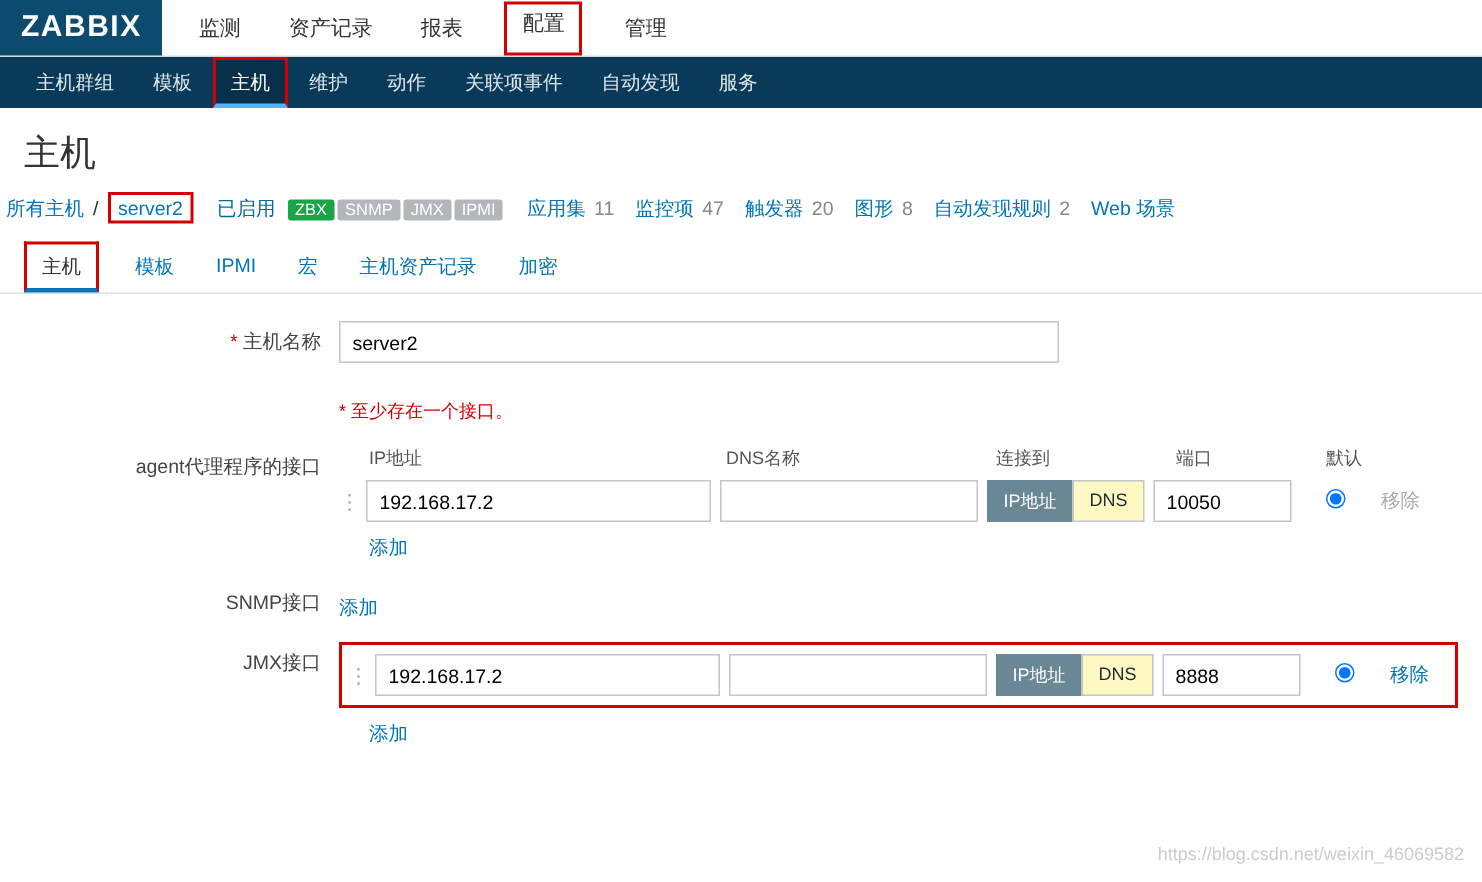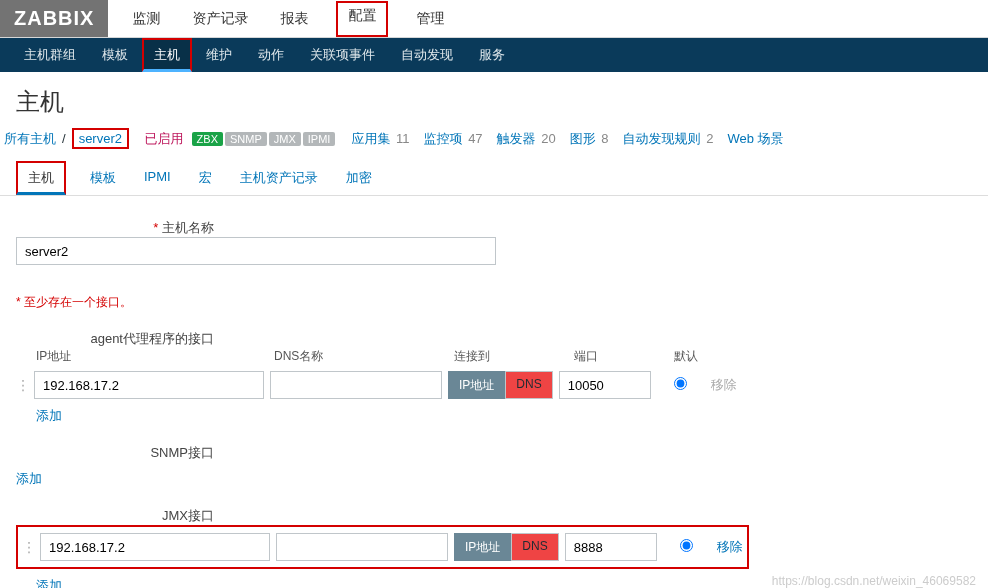--- a/index.html
+++ b/index.html
@@ -1,66 +1,66 @@
 <!DOCTYPE html>
 <html><head>
 <meta charset="utf-8">
 <style>
 * { box-sizing: border-box; margin: 0; padding: 0; }
 body { font-family: Arial, "Microsoft YaHei", sans-serif; font-size: 13px; color: #1f2c33; background: #fff; width: 988px; }
 .top-row { display: flex; align-items: center; height: 38px; border-bottom: 1px solid #d5d7d8; }
-.logo { background: #737373; color: #fff; font-weight: bold; font-size: 20px; padding: 7px 14px; letter-spacing: 1px; }
+.logo { background: #0c4a6e; color: #fff; font-weight: bold; font-size: 20px; padding: 7px 14px; letter-spacing: 1px; }
 .top-nav { display: flex; gap: 24px; margin-left: 20px; }
 .top-nav-item { color: #333; cursor: pointer; padding: 9px 4px; font-size: 14px; }
 .top-nav-item.active { border: 2px solid #d40000; padding: 4px 10px; }
 .sub-nav { background: #0a3a5a; display: flex; align-items: center; height: 34px; padding-left: 12px; gap: 2px; }
 .sub-nav-item { color: #e0e8ec; padding: 8px 12px; cursor: pointer; font-size: 13px; }
 .sub-nav-item.active { border: 2px solid #d40000; color: #fff; background: #083048; border-bottom: 3px solid #4db3ff; padding: 6px 10px 5px; }
 .page-title { font-size: 24px; color: #333; padding: 14px 16px 10px; font-weight: normal; }
 .breadcrumb { display: flex; align-items: center; gap: 6px; padding: 0 4px 12px; font-size: 13px; flex-wrap: wrap; }
 .link { color: #0275b8; cursor: pointer; }
 .boxed { border: 2px solid #d40000; padding: 1px 5px; }
-.enabled { color: #be185d; }
+.enabled { color: #0369a1; }
 .badge { padding: 1px 5px; border-radius: 2px; font-size: 11px; color: #fff; }
 .badge.zbx { background: #1aa347; }
 .badge.gray { background: #b3b7b9; color: #fff; }
 .cnt { color: #888; margin-left: 2px; }
 .tabs { display: flex; gap: 20px; padding: 0 16px; border-bottom: 1px solid #ddd; }
 .tab { padding: 8px 4px; cursor: pointer; color: #0275b8; font-size: 13px; }
 .tab.active { border: 2px solid #d40000; border-bottom: 3px solid #0275b8; color: #333; padding: 6px 10px 5px; }
 .form { padding: 18px 16px; }
-.row { display: flex; align-items: flex-start; margin-bottom: 14px; flex-direction: column; }
+.row { display: flex; align-items: flex-start; margin-bottom: 14px; }
 .label { width: 210px; text-align: right; padding-right: 12px; padding-top: 5px; color: #444; font-size: 13px; }
 .req::before { content: "* "; color: #d40000; }
 .cell { flex: 1; }
 input[type=text] { border: 1px solid #c0c6ca; padding: 5px 8px; font-size: 13px; height: 28px; }
 .w480 { width: 480px; }
 .tagbox { border: 1px solid #c0c6ca; width: 388px; padding: 3px 6px 18px; position: relative; }
 .tag { background: #768d99; color: #fff; padding: 2px 7px; border-radius: 2px; font-size: 12px; display: inline-block; }
 .tag-x { margin-left: 4px; cursor: pointer; }
 .ph { color: #999; position: absolute; bottom: 3px; left: 7px; font-size: 12px; }
 .btn { background: #f5f6f7; border: 1px solid #c0c6ca; padding: 5px 12px; cursor: pointer; font-size: 13px; height: 28px; margin-left: 6px; }
 .note { color: #d40000; font-size: 12px; margin-top: 10px; }
 .if-hdr { display: flex; color: #555; font-size: 12px; margin-bottom: 6px; }
 .col-ip { width: 238px; margin-left: 20px; }
 .col-dns { width: 180px; }
 .col-conn { width: 120px; }
 .col-port { width: 100px; }
 .col-def { width: 60px; }
 .if-row { display: flex; align-items: center; }
 .drag { width: 18px; color: #aaa; font-size: 14px; cursor: move; text-align: center; }
 .seg { display: flex; }
-.seg-btn { border: 1px solid #c0c6ca; padding: 5px 10px; font-size: 12px; background: #ef4444; cursor: pointer; height: 28px; }
+.seg-btn { border: 1px solid #c0c6ca; padding: 5px 10px; font-size: 12px; background: #fef9c3; cursor: pointer; height: 28px; }
 .seg-btn.active { background: #6a8796; color: #fff; border-color: #6a8796; }
 .radio { width: 60px; text-align: center; }
 .remove { color: #0275b8; cursor: pointer; }
 .remove.disabled { color: #aaa; cursor: default; }
 .add-link { color: #0275b8; cursor: pointer; margin-top: 8px; display: inline-block; margin-left: 20px; }
 .jmx-section { border: 2px solid #d40000; padding: 6px 4px; }
-.watermark { position: fixed; bottom: 0; right: 12px; color: #ccc; font-size: 12px; }
+.watermark { position: fixed; bottom: 12px; right: 12px; color: #ccc; font-size: 12px; }
 </style>
 </head>
 <body>
 
 <div class="top-row">
   <div class="logo">ZABBIX</div>
   <div class="top-nav" id="topnav">
       <div class="top-nav-item">监测</div>
       <div class="top-nav-item">资产记录</div>
       <div class="top-nav-item">报表</div>

